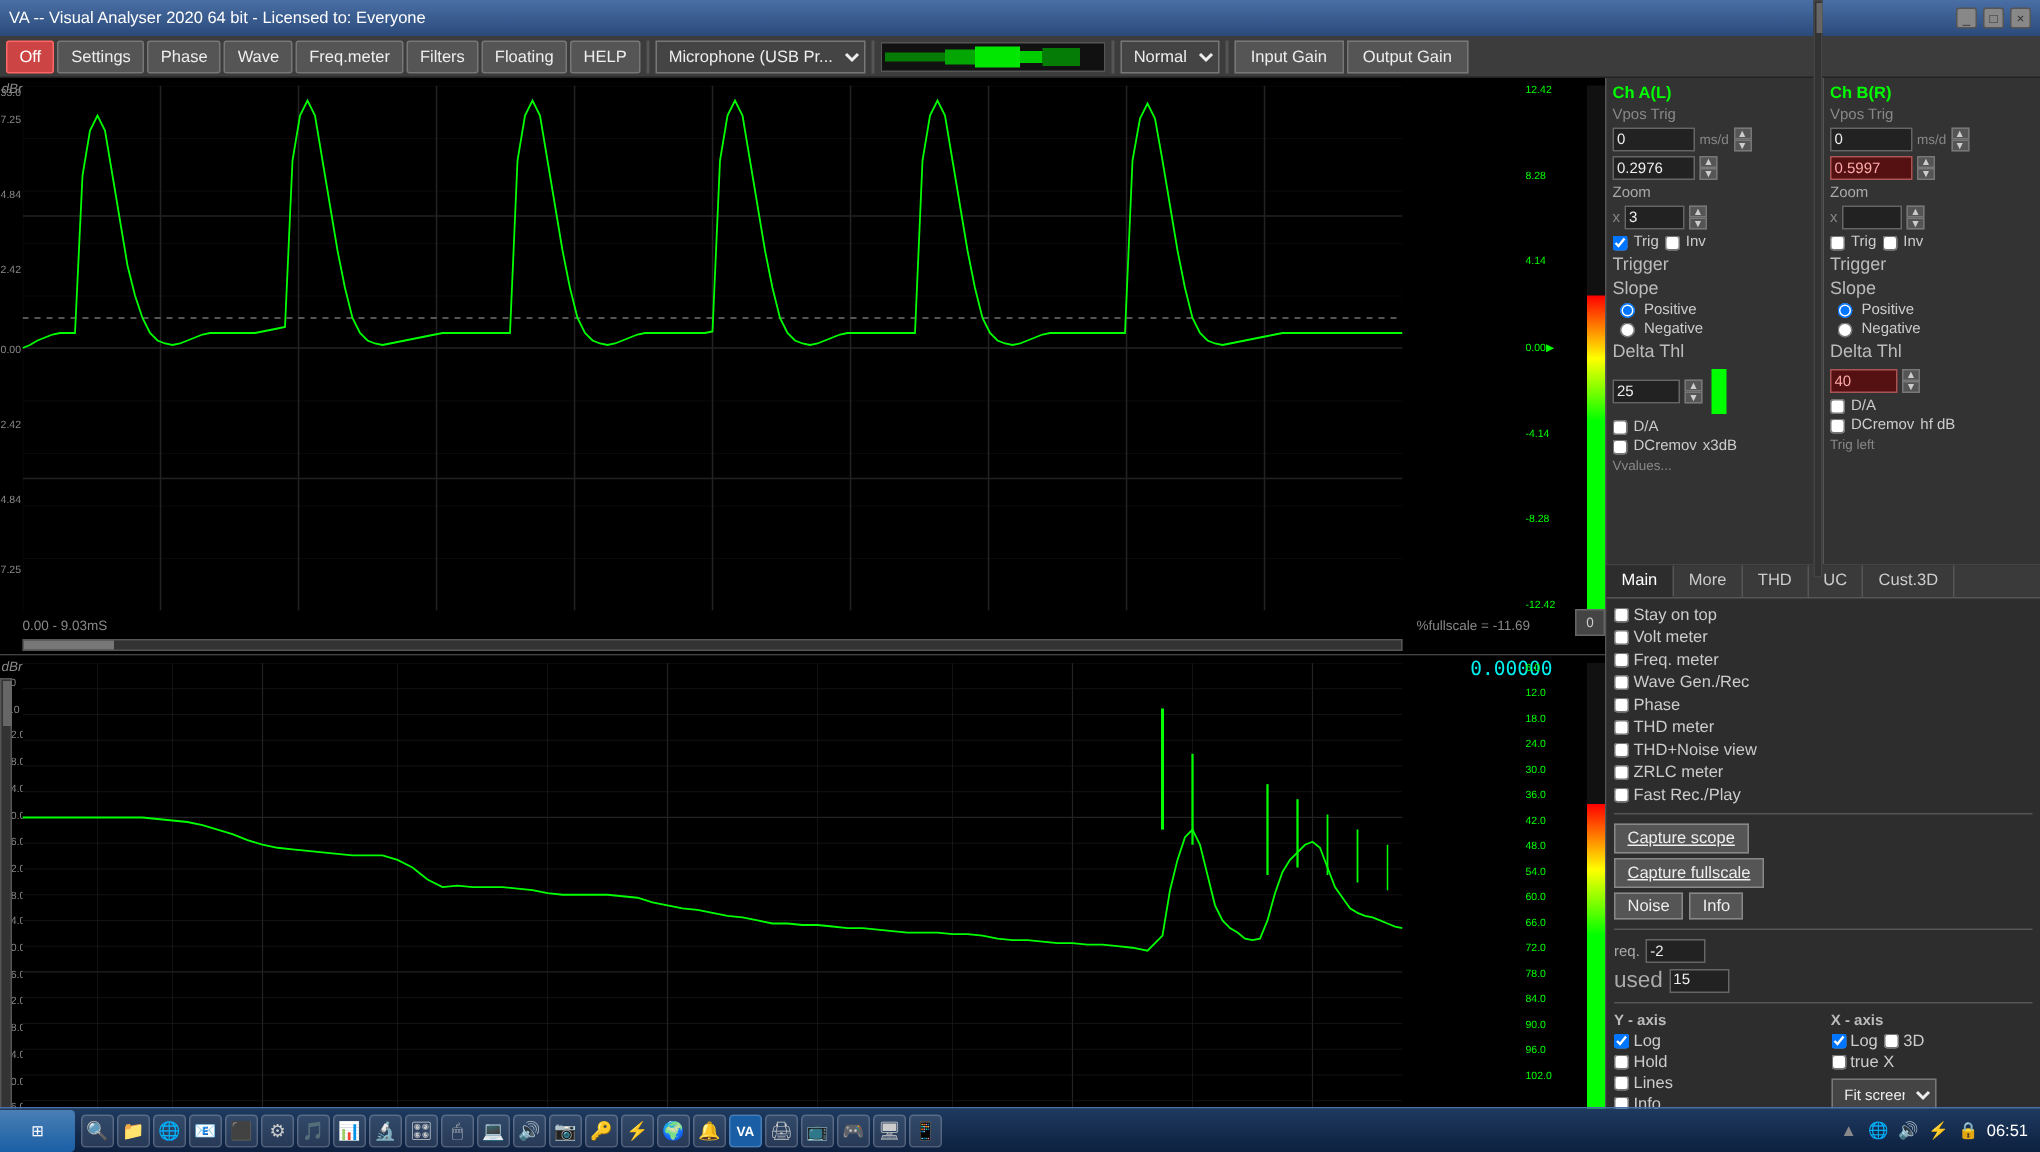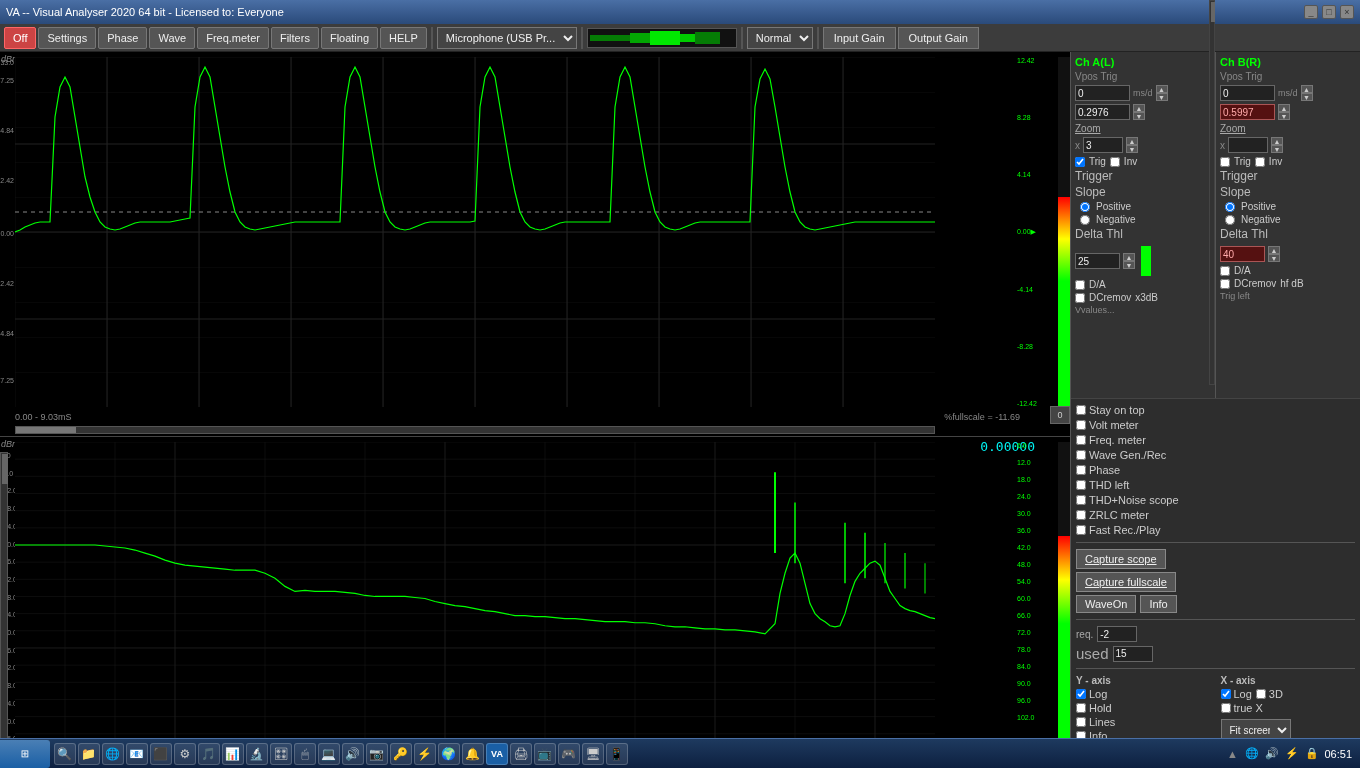--- a/index.html
+++ b/index.html
@@ -155,21 +155,21 @@
       border: 1px solid #777;
       color: #ccc;
       width: 12px;
       height: 8px;
       font-size: 7px;
       cursor: pointer;
       display: flex; align-items: center; justify-content: center;
       padding: 0;
     }
     .spin-wrap { display: flex; flex-direction: column; }
-    .zoom-label { color: #aaa; font-size: 10px; text-decoration: underline; }
+    .zoom-label { color: #aaa; font-size: 10px; }
     .x-mark { color: #888; font-size: 10px; }
     .trig-row {
       display: flex;
       align-items: center;
       gap: 4px;
       margin-bottom: 2px;
     }
     .cb-label { font-size: 10px; color: #ccc; }
     input[type=checkbox] { width: 10px; height: 10px; }
     input[type=radio] { width: 10px; height: 10px; }
@@ -850,20 +850,27 @@
           <span class="cb-label">DCremov</span>
           <span class="cb-label">hf dB</span>
         </div>
 
         <div style="font-size:9px;color:#888;margin-top:2px;">Trig left</div>
       </div>
     </div>
 
     <div id="right-ctrl">
 
+      <div id="ctrl-tabs">
+        <div class="ctrl-tab active">Main</div>
+        <div class="ctrl-tab">More</div>
+        <div class="ctrl-tab">THD</div>
+        <div class="ctrl-tab">UC</div>
+        <div class="ctrl-tab">Cust.3D</div>
+      </div>
 
       <div id="ctrl-main">
 
         <label class="ctrl-check">
           <input type="checkbox" style="">
           <span>Stay on top</span>
         </label>
         <label class="ctrl-check">
           <input type="checkbox" style="">
           <span>Volt meter</span>
@@ -875,45 +882,45 @@
         <label class="ctrl-check">
           <input type="checkbox" style="">
           <span>Wave Gen./Rec</span>
         </label>
         <label class="ctrl-check">
           <input type="checkbox" style="">
           <span>Phase</span>
         </label>
         <label class="ctrl-check">
           <input type="checkbox" style="">
-          <span>THD left</span>
+          <span>THD meter</span>
         </label>
         <label class="ctrl-check">
           <input type="checkbox" style="">
-          <span>THD+Noise scope</span>
+          <span>THD+Noise view</span>
         </label>
         <label class="ctrl-check">
           <input type="checkbox" style="">
           <span>ZRLC meter</span>
         </label>
         <label class="ctrl-check">
           <input type="checkbox" style="">
           <span>Fast Rec./Play</span>
         </label>
 
         <div class="section-divider"></div>
 
         <div class="ctrl-row">
           <button class="big-btn">Capture scope</button>
         </div>
         <div class="ctrl-row">
           <button class="big-btn">Capture fullscale</button>
         </div>
         <div class="ctrl-row">
-          <button class="wave-on-btn">WaveOn</button>
+          <button class="wave-on-btn">Noise</button>
           <button class="info-btn">Info</button>
         </div>
 
         <div class="section-divider"></div>
 
         <div class="ctrl-row">
           <span style="font-size:10px;color:#aaa;">req.</span>
           <input class="num-input" type="text" value="-2" style="">
         </div>
         <div class="ctrl-row">

